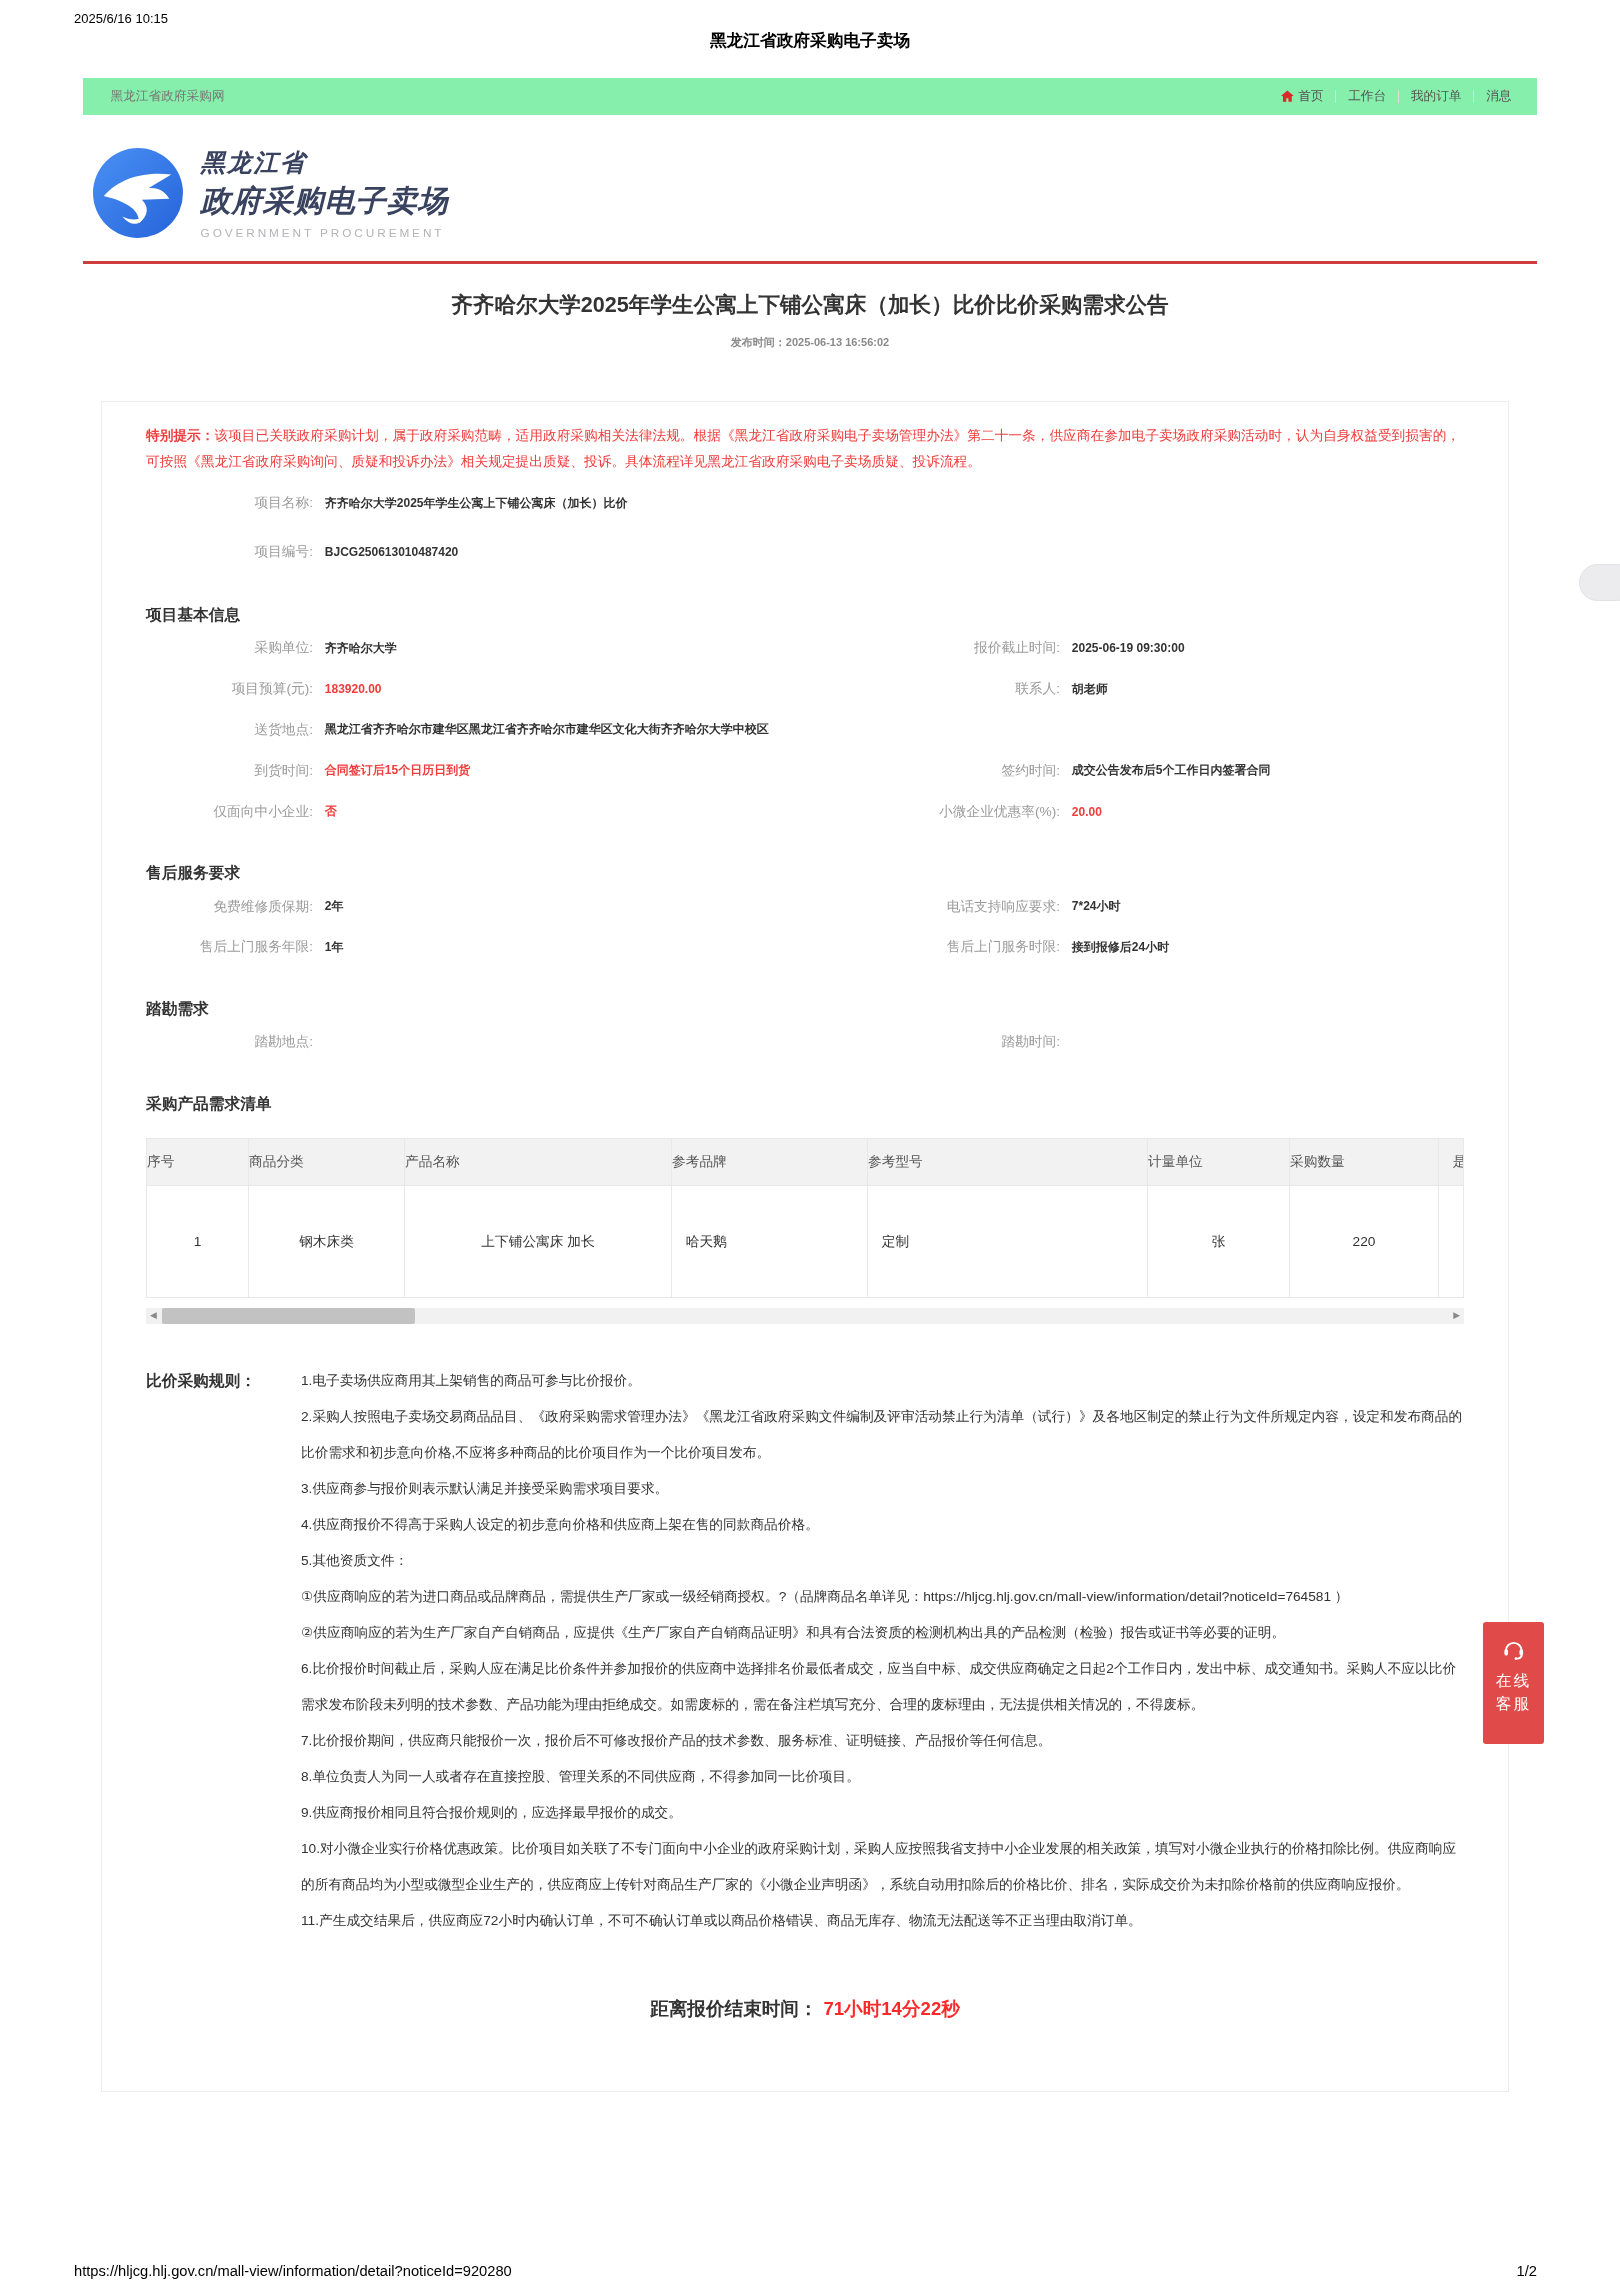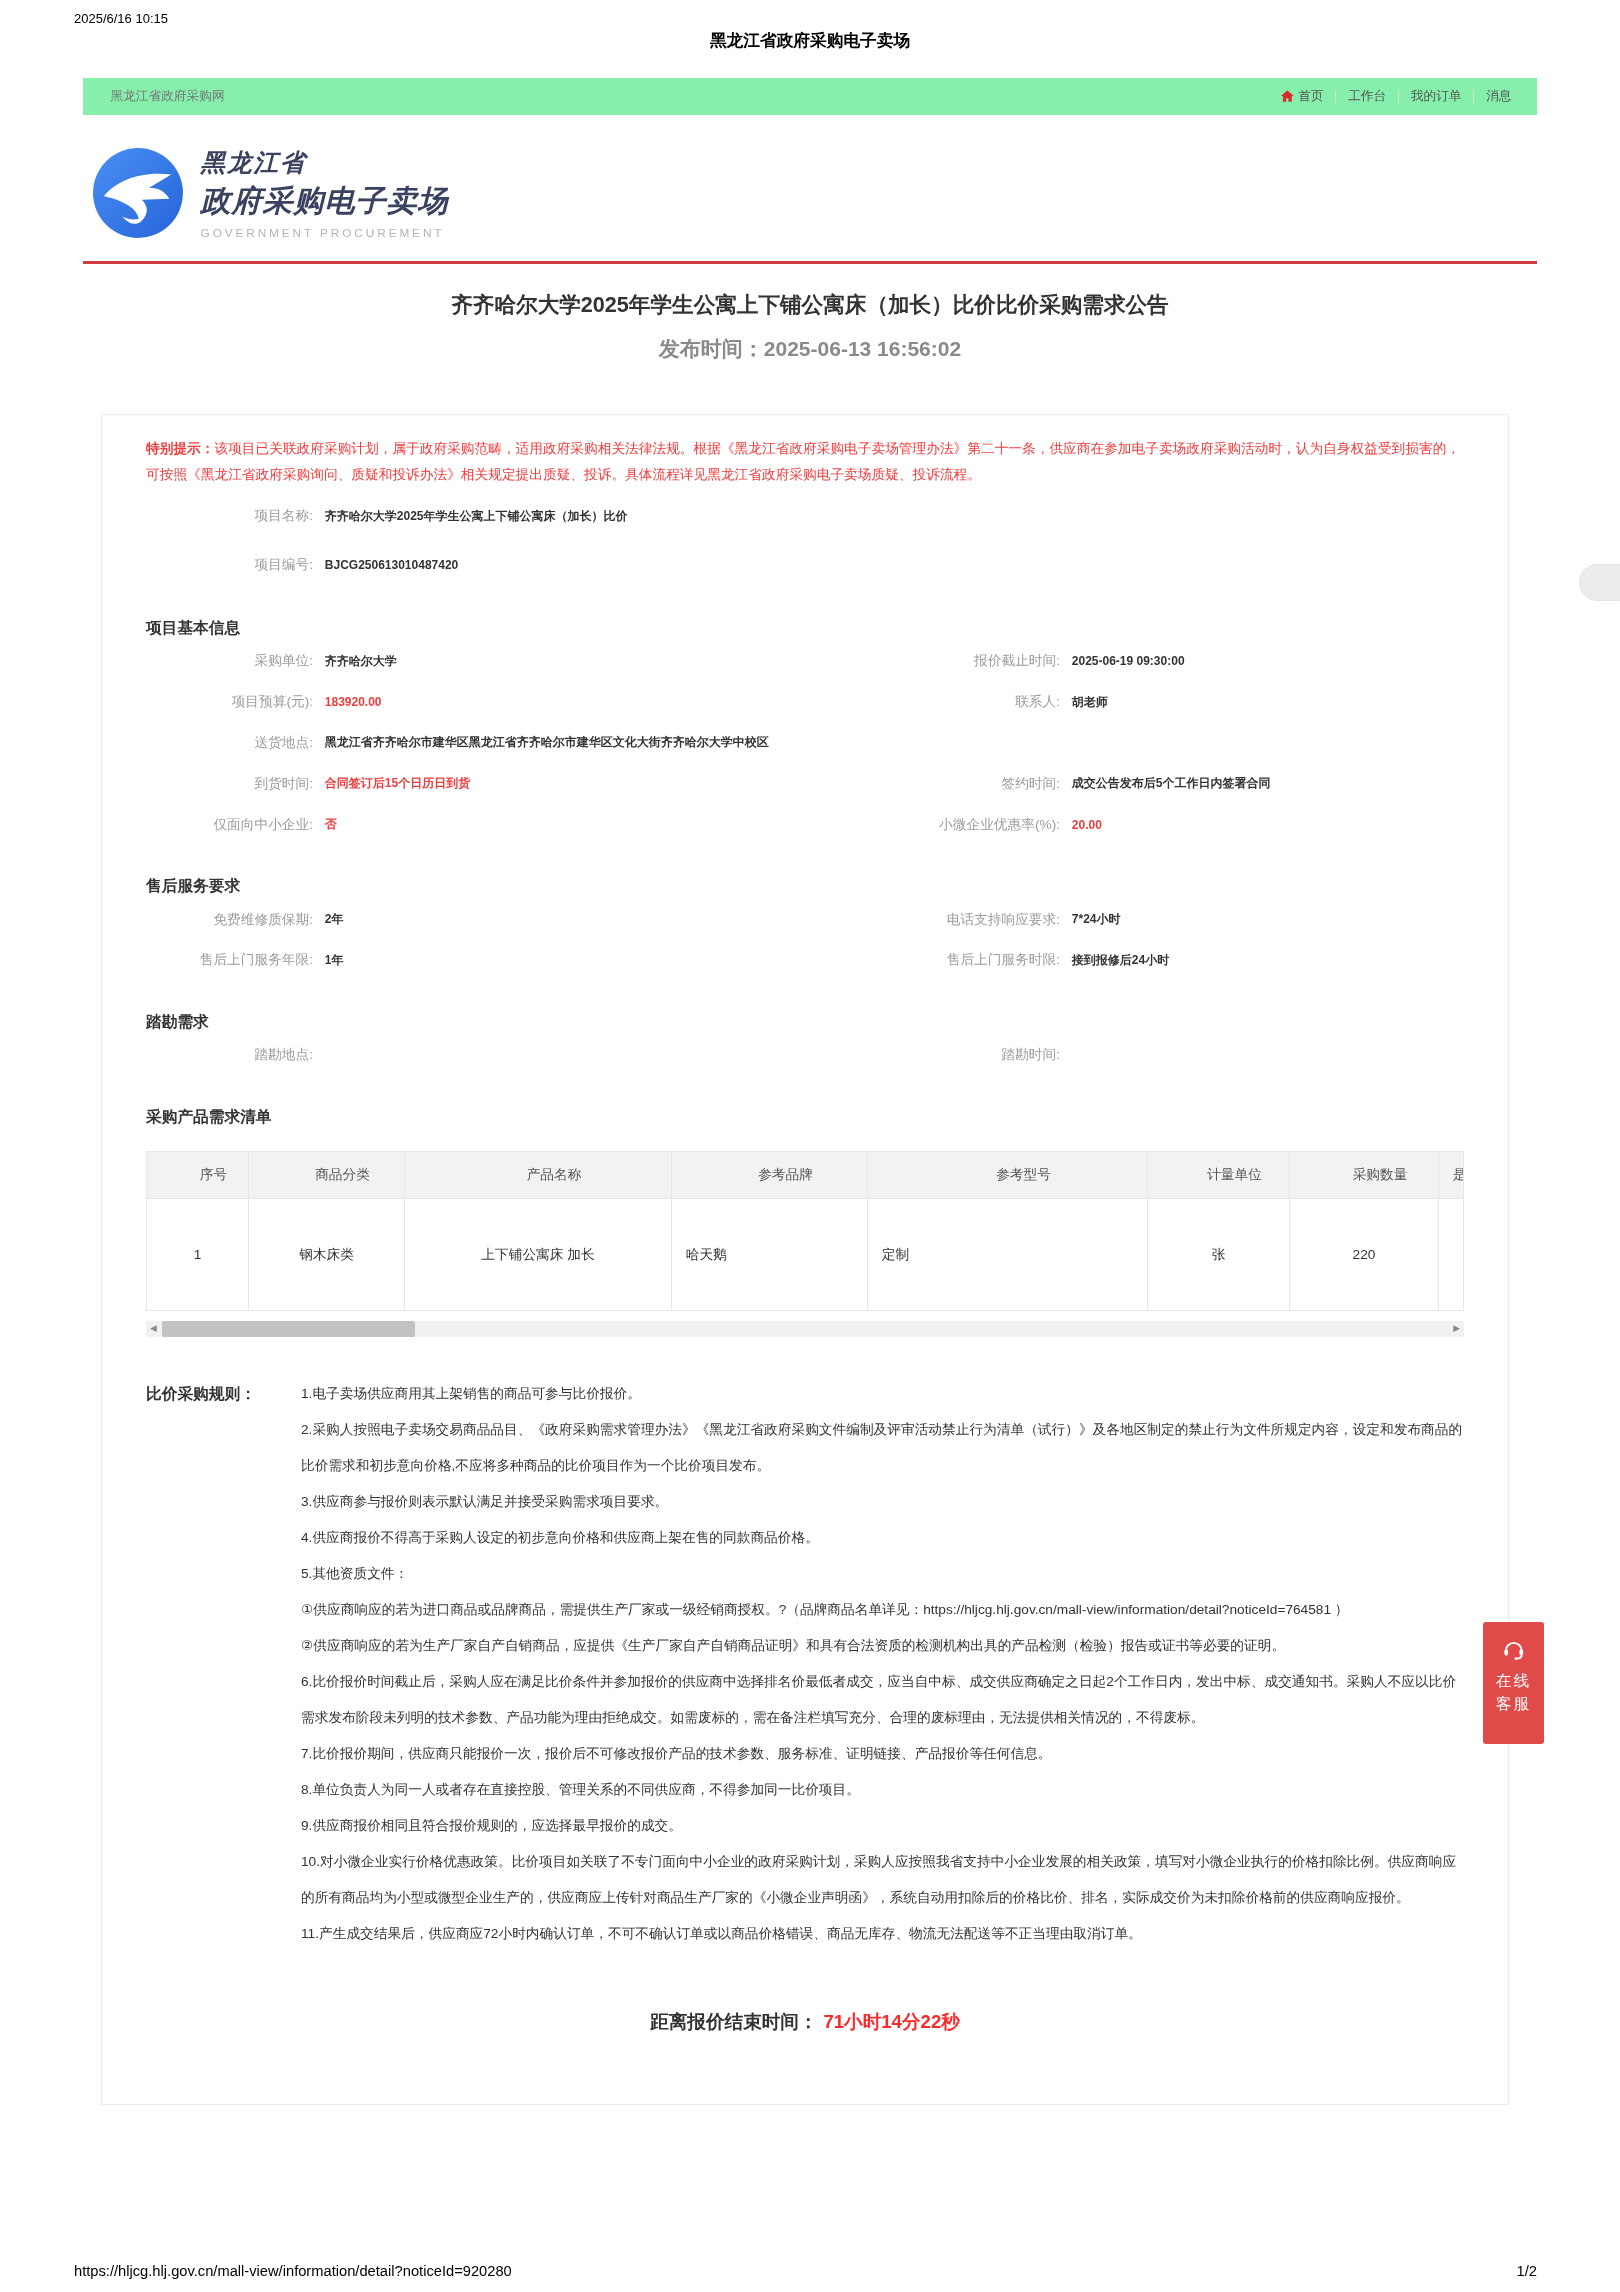--- a/index.html
+++ b/index.html
@@ -31,21 +31,21 @@
   .logo-circle { width:90px; height:90px; flex-shrink:0; }
   .logo-text { margin-left:17.6px; font-style:italic; font-weight:bold; color:#39425f; }
   .logo-l1 { font-size:24.5px; letter-spacing:2px; }
   .logo-l2 { font-size:30px; letter-spacing:1px; margin-top:2px; }
   .logo-l3 { font-size:11.8px; font-weight:normal; font-style:normal; color:#b3b3b8; letter-spacing:2.9px; margin-top:3.9px; }
 
   .red-divider { margin:21.6px 83px 0 83px; height:2.9px; background:#cf3b3f; }
 
   
   .notice-title { margin-top:25.5px; text-align:center; font-size:21.6px; font-weight:bold; color:#333; }
-  .publish-time { margin-top:15.7px; text-align:center; font-size:21px; font-weight:bold; color:#8a8a8a; }
+  .publish-time { margin-top:15.7px; text-align:center; font-size:11px; font-weight:bold; color:#8a8a8a; }
 
   
   .panel {
     margin:51px 111px 0 101px; border:1px solid #ececec; background:#fff;
     padding:19.6px 44px 69px 44px; position:relative;
   }
   .warning { font-size:13.7px; line-height:25.5px; color:#f03b3b; margin-top:2px; }
   .warning b { font-weight:bold; }
 
   .proj-row { display:flex; margin-top:9.8px; height:39px; align-items:center; }
@@ -58,21 +58,21 @@
 
   .frow { display:flex; margin-top:3.9px; min-height:37px; align-items:center; }
   .fcell { flex:1; display:flex; align-items:center; }
   .fcell.full { flex:none; width:100%; }
   .fcell:nth-child(2) .flabel { width:255px; }
 
   
   .table-wrap { margin-top:23.5px; overflow:hidden; border-right:1px solid #e8e8e8; }
   table.prod { border-collapse:collapse; table-layout:fixed; width:1449px; }
   table.prod th, table.prod td { border:1px solid #e8e8e8; font-size:13.7px; }
-  table.prod th { height:47px; background:#f2f2f2; color:#555; font-weight:normal; text-align:center;padding-left:32px; }
+  table.prod th { height:47px; background:#f2f2f2; color:#555; font-weight:normal; text-align:left; }
   table.prod td { height:112px; color:#333; text-align:center; }
   table.prod th.al, table.prod td.al { text-align:left; padding-left:13.7px; }
 
   .hscroll { margin-top:9.8px; height:15.7px; background:#f1f1f1; position:relative; display:flex; align-items:center; justify-content:space-between; }
   .hs-arrow { font-size:8.8px; color:#888; padding:0 3.9px; line-height:15.7px; cursor:pointer; }
   .hs-thumb { position:absolute; left:15.7px; top:0; width:253px; height:15.7px; background:#c2c2c2; border-radius:2px; cursor:grab; }
 
   
   .rules { display:flex; margin-top:39px; }
   .rules-label { width:155px; flex-shrink:0; font-size:15.7px; font-weight:bold; color:#333; line-height:36px; }

